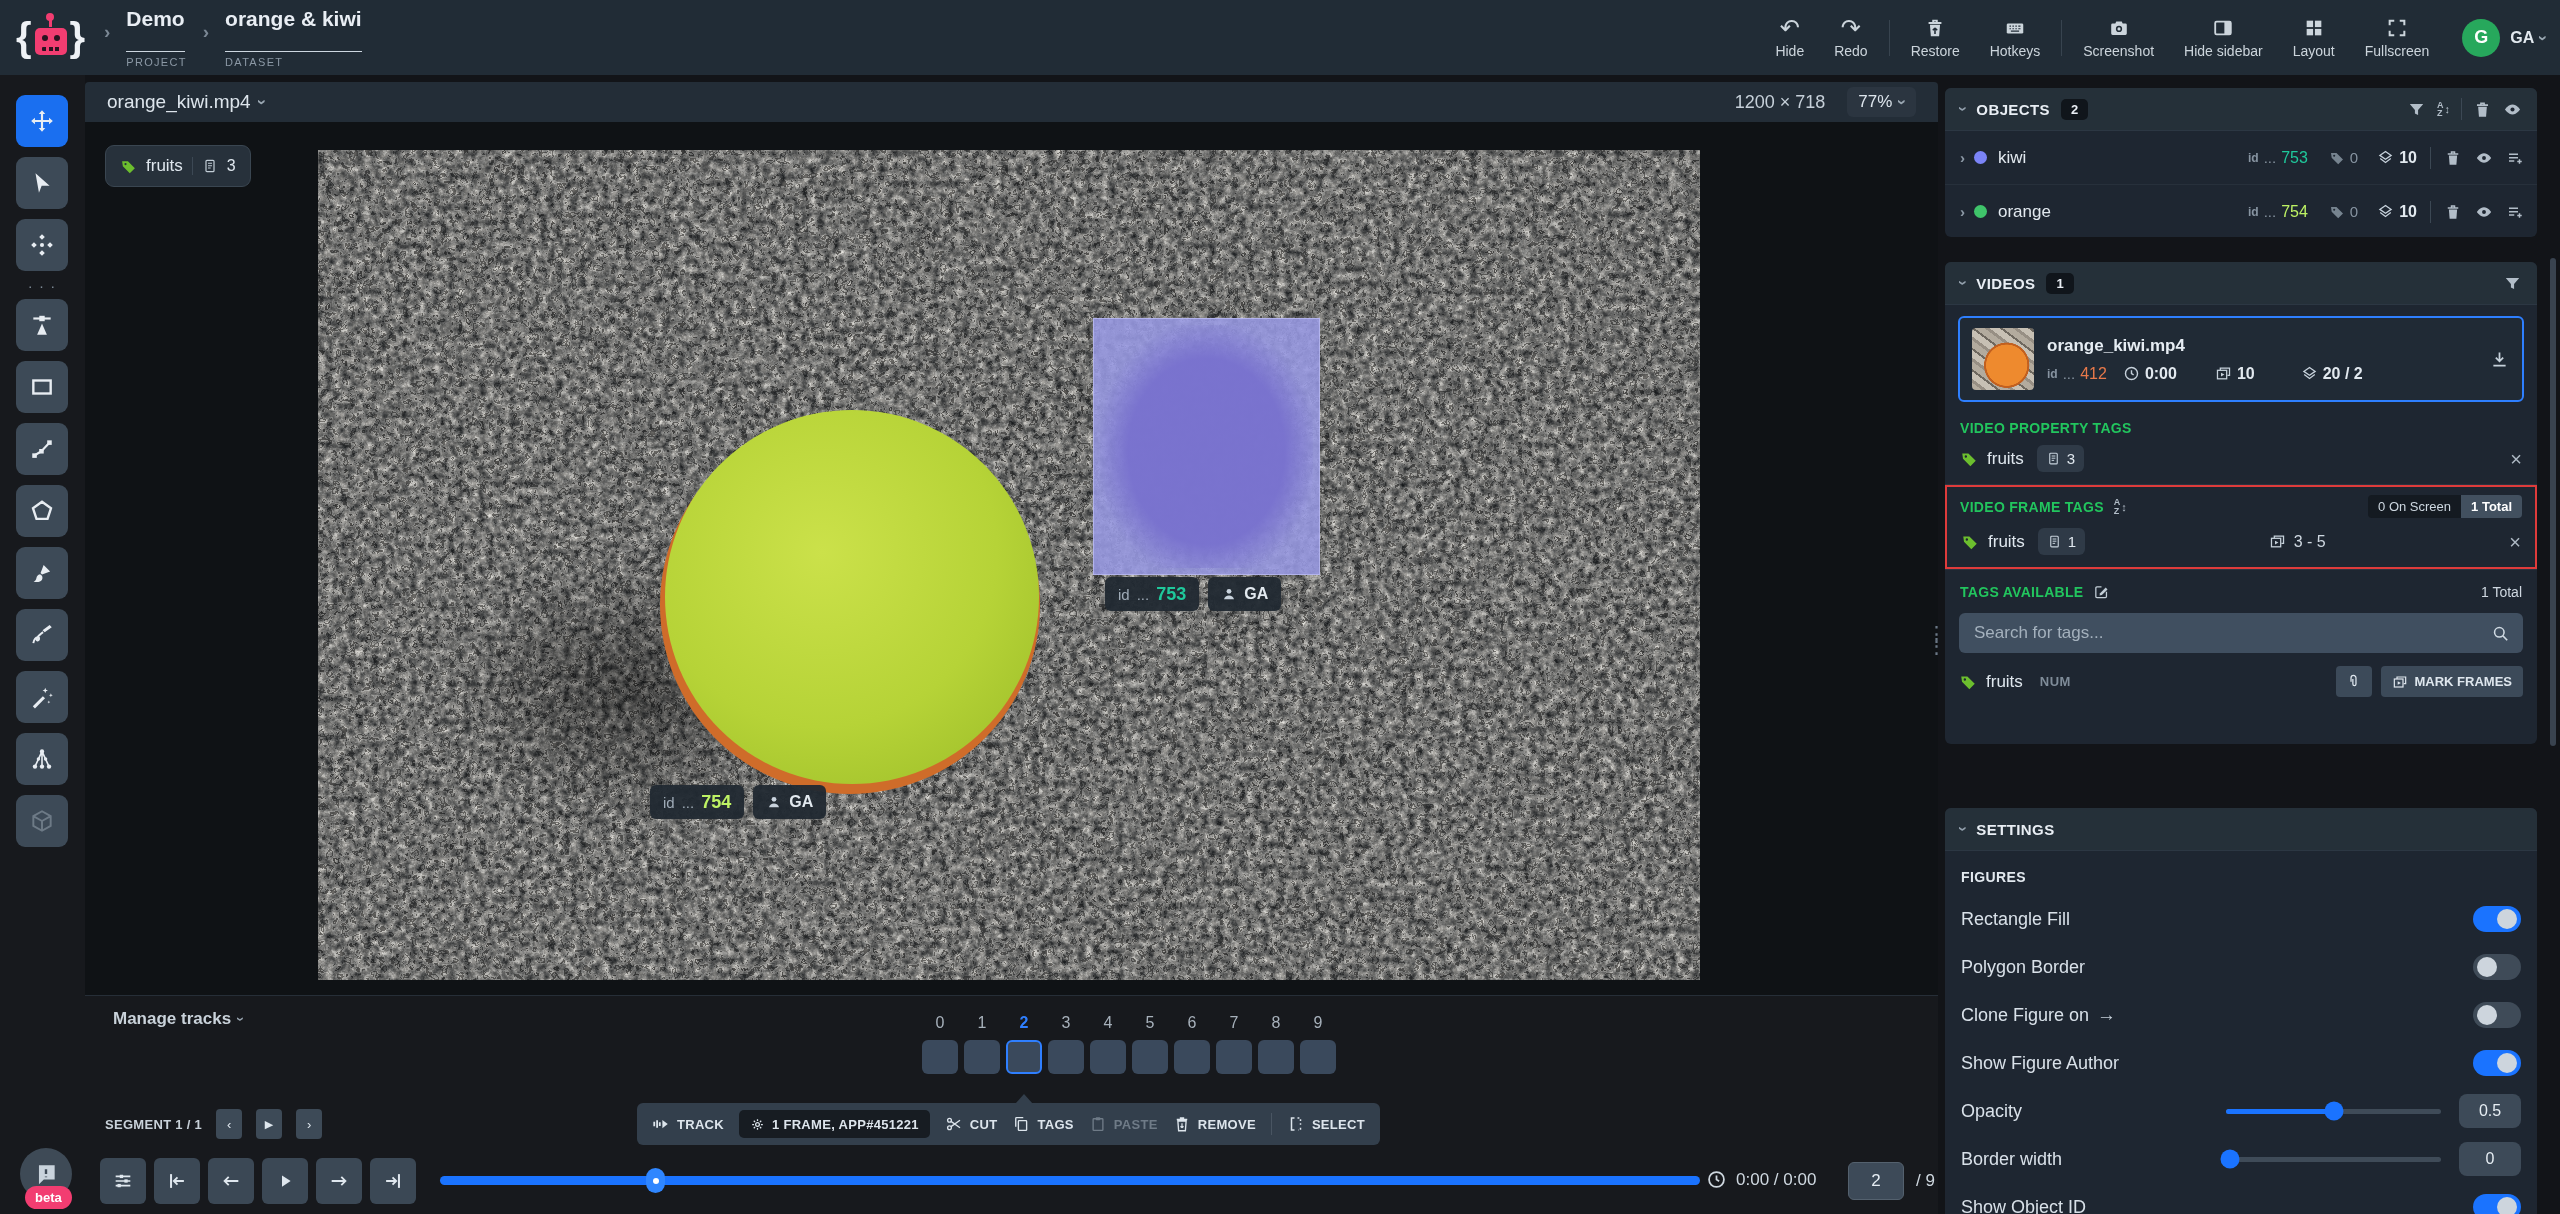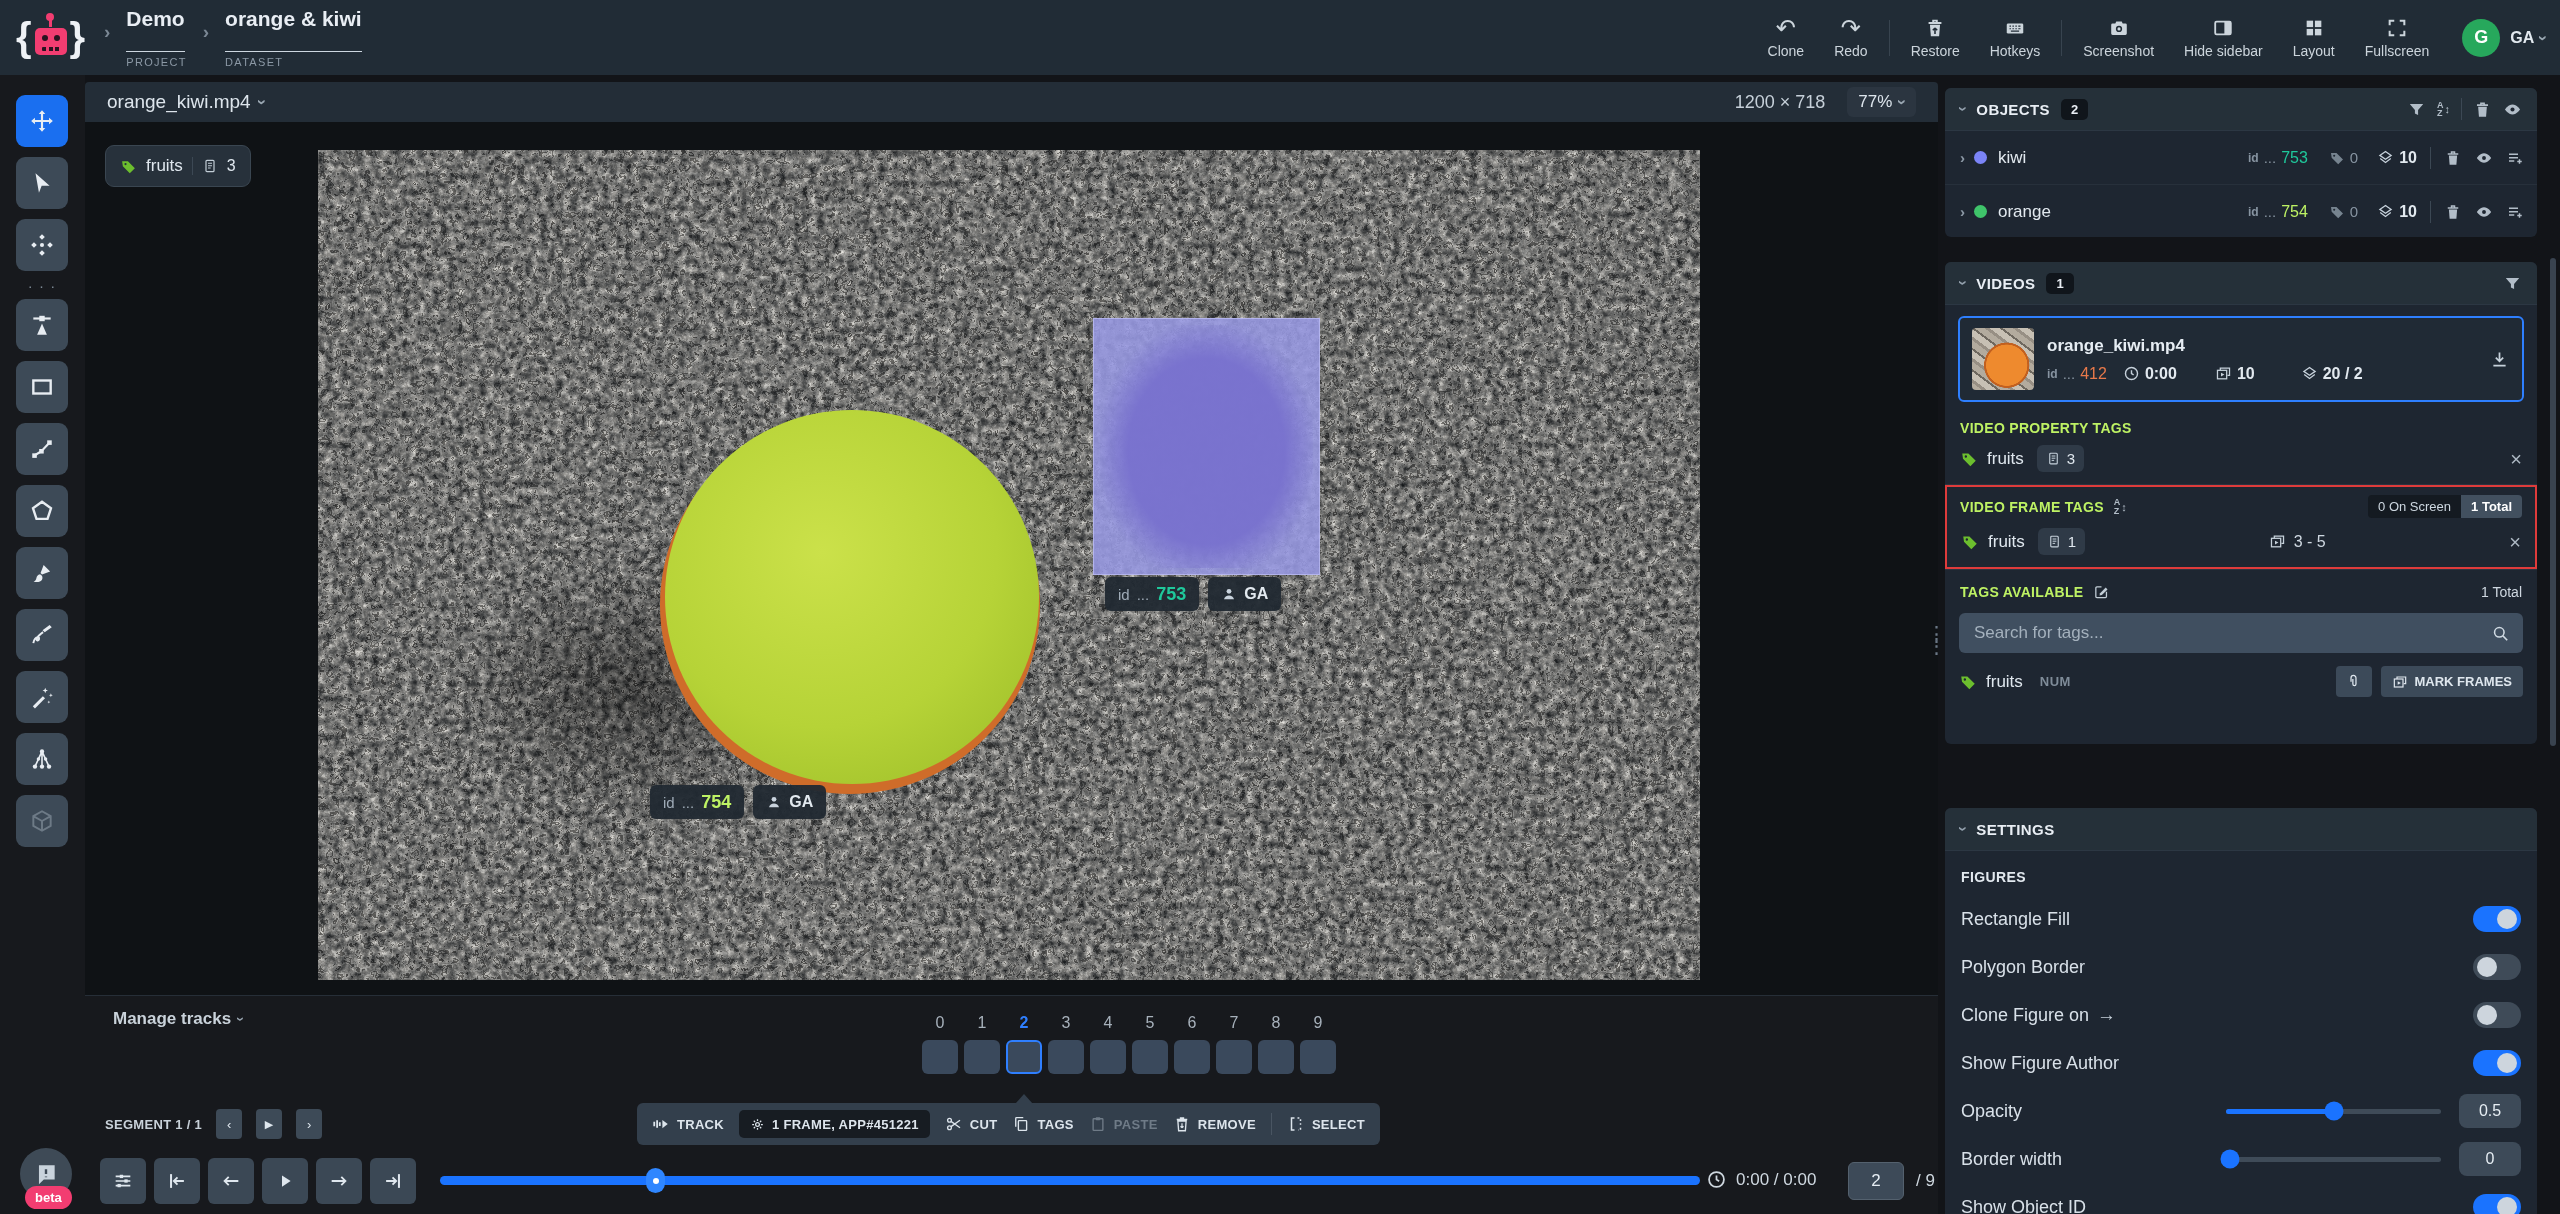--- a/index.html
+++ b/index.html
@@ -148,21 +148,21 @@
   .az .ud{font-size:11px;color:#b2bdc8;margin-left:1px}
   .vitem{margin:11px 13px;border:2px solid #2e7fff;border-radius:6px;background:#202a35;display:flex;
          align-items:center;gap:13px;padding:10px 12px;cursor:pointer}
   .thumb{width:62px;height:62px;border-radius:4px;flex:none;
          background:radial-gradient(circle at 56% 60%,#ee8a2e 0 40%,#c2601f 41% 44%,rgba(0,0,0,0) 45%),
                     repeating-linear-gradient(37deg,#b3ab9e 0 6px,#978f84 6px 9px,#c7c0b4 9px 15px,#6e685f 15px 17px)}
   .vmeta{flex:1;min-width:0}
   .vtitle{font-size:17px;font-weight:700;color:#e6edf3}
   .vstats{display:flex;align-items:center;gap:16px;margin-top:9px}
   .idv.orange-id{color:#e8794a}
-  .sect-title{font-size:14px;font-weight:700;color:#bef264;letter-spacing:.3px}
+  .sect-title{font-size:14px;font-weight:700;color:#22c55e;letter-spacing:.3px}
   .trow{display:flex;align-items:center;gap:9px;padding:4px 15px 12px}
   .trow .ic.tag{width:18px;height:18px}
   .tname{font-size:17px;color:#dfe7ee}
   .cntchip{height:27px;background:#2f3a47;border-radius:6px;display:flex;align-items:center;gap:6px;padding:0 9px;
            color:#dfe7ee;font-size:15px;margin-left:4px}
   .cntchip .ic{width:15px;height:15px;color:#c6d1db}
   .xbtn{color:#aeb9c4;font-size:20px;cursor:pointer;line-height:18px}
   .sdiv{height:1px;background:#2a3440;margin:0}
   .redbox{border:2px solid #df3b3b;margin:0;padding:8px 13px 10px;box-sizing:border-box}
   .redbox .hdr{display:flex;align-items:center;gap:10px}
@@ -416,21 +416,21 @@
     </span>
     <span class="crumb-sep">›</span>
     <span class="crumb">
       <span class="lbl">orange &amp; kiwi</span>
       <span class="sub">DATASET</span>
     </span>
   </div>
   <div class="tb-right">
     <div class="tb-act">
       <span class="g">↶</span>
-      <span class="t">Clone</span>
+      <span class="t">Hide</span>
     </div>
     <div class="tb-act">
       <span class="g">↷</span>
       <span class="t">Redo</span>
     </div>
     <div class="tb-sep"></div>
     <div class="tb-act">
       <svg class="ic" style="width:22px;height:22px;color:#ccd5dc">
           <use href="#i-trash-restore"></use>
         </svg>

